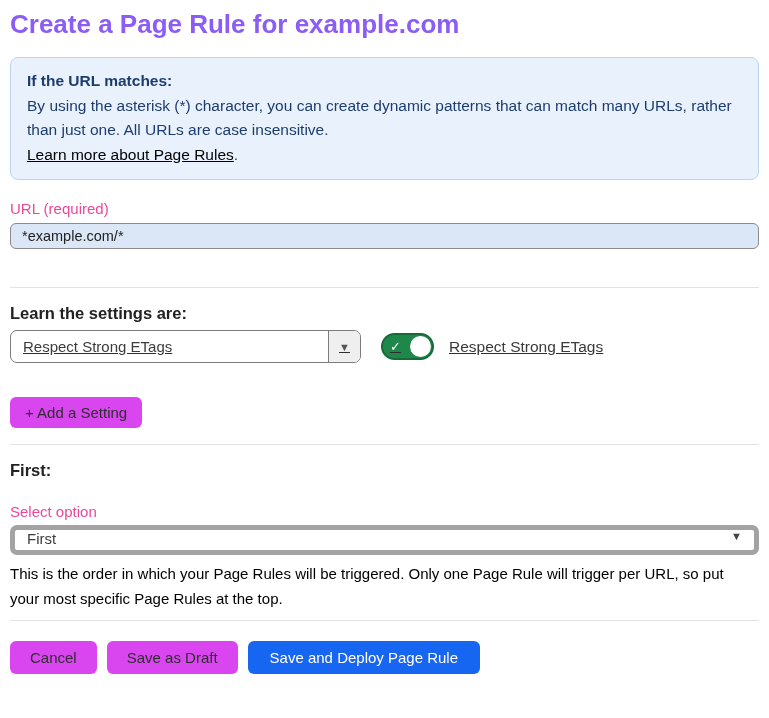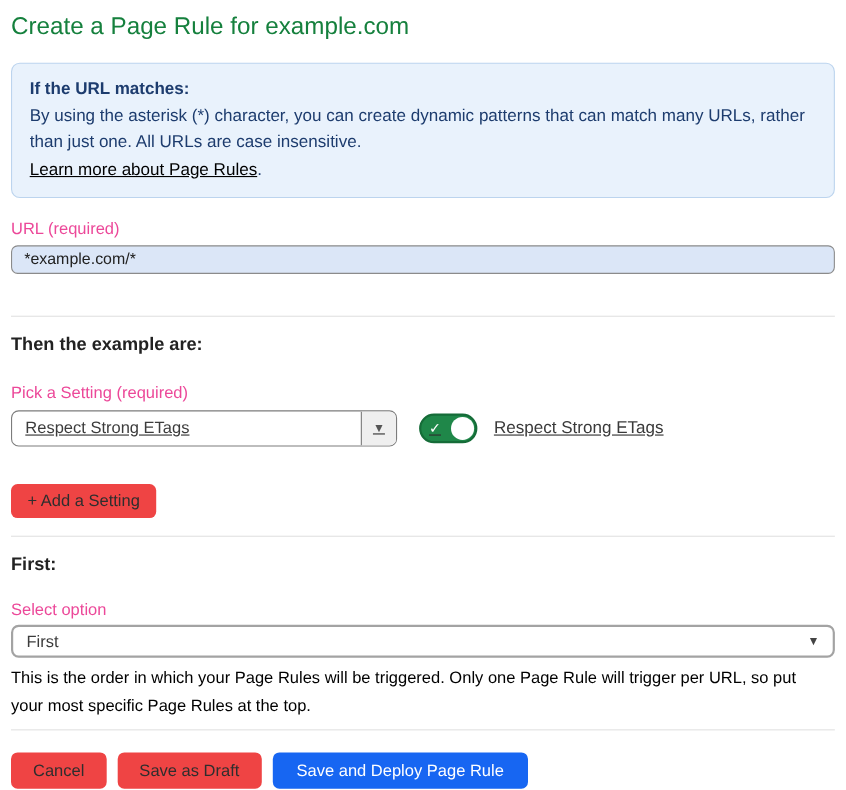--- a/index.html
+++ b/index.html
@@ -8,23 +8,23 @@
     width: 769px;
     height: 718px;
     font-family: "Liberation Sans", "DejaVu Sans", sans-serif;
     color: #2e2e2e;
     overflow: hidden;
   }
   .container { padding: 0 10px; }
 
   .page-title {
     margin-top: 10px;
-    font-size: 22px;
-    font-weight: 400;
-    color: #15803d;
+    font-size: 26px;
+    font-weight: 700;
+    color: #8b5cf6;
     line-height: 28px;
   }
 
   .info-box {
     margin-top: 19px;
     background: #e9f2fc;
     border: 1px solid #bcd4ee;
     border-radius: 8px;
     padding: 11px 3px 12px 16px;
     color: #1d3c6e;
@@ -153,37 +153,37 @@
     display: inline-flex;
     align-items: center;
     justify-content: center;
     border: none;
     border-radius: 6px;
     font-family: "Liberation Sans", sans-serif;
     font-size: 15px;
     cursor: pointer;
     line-height: 1;
   }
-  .btn.gray { background: #ef4444; color: #2e2e2e; }
+  .btn.gray { background: #d946ef; color: #2e2e2e; }
   .btn.blue { background: #1766f2; color: #ffffff; }
 
   .add-setting-btn {
     margin-top: 34px;
     height: 31px;
     padding: 0 15px;
   }
 
   .order-select {
     margin-top: 3px;
     height: 30px;
     width: 100%;
-    border: 2px solid #a3a3a3;
+    border: 5px solid #a3a3a3;
     border-radius: 7px;
     display: flex;
-    align-items: center;
+    align-items: flex-start;
     padding: 0 12px;
     cursor: pointer;
   }
   .order-select .select-value { padding: 0; flex: 1; }
   .order-select .chevron { color: #444444; font-size: 11px; }
 
   .help-text {
     margin-top: 6px;
     font-size: 15px;
     color: #000000;
@@ -212,23 +212,22 @@
     <div class="info-heading">If the URL matches:</div>
     <div class="info-body">By using the asterisk (*) character, you can create dynamic patterns that can match many URLs, rather than just one. All URLs are case insensitive.</div>
     <div><a class="learn-more">Learn more about Page Rules</a><span>.</span></div>
   </div>
 
   <div class="field-label">URL (required)</div>
   <input class="url-input" type="text" value="*example.com/*" style="">
 
   <hr class="divider d1">
 
-  <div class="section-heading">Then the example are:</div>
-
-  <div class="field-label" style="margin-top:23px;">Pick a Setting (required)</div>
+  <div class="section-heading">Learn the settings are:</div>
+
 
   <div class="setting-row">
     <div class="select-control setting-select">
       <div class="select-value">Respect Strong ETags</div>
       <div class="select-arrow-box">
         <span>▼</span>
       </div>
     </div>
     <div class="toggle" role="switch" aria-checked="true">
       <span class="check">✓</span>

